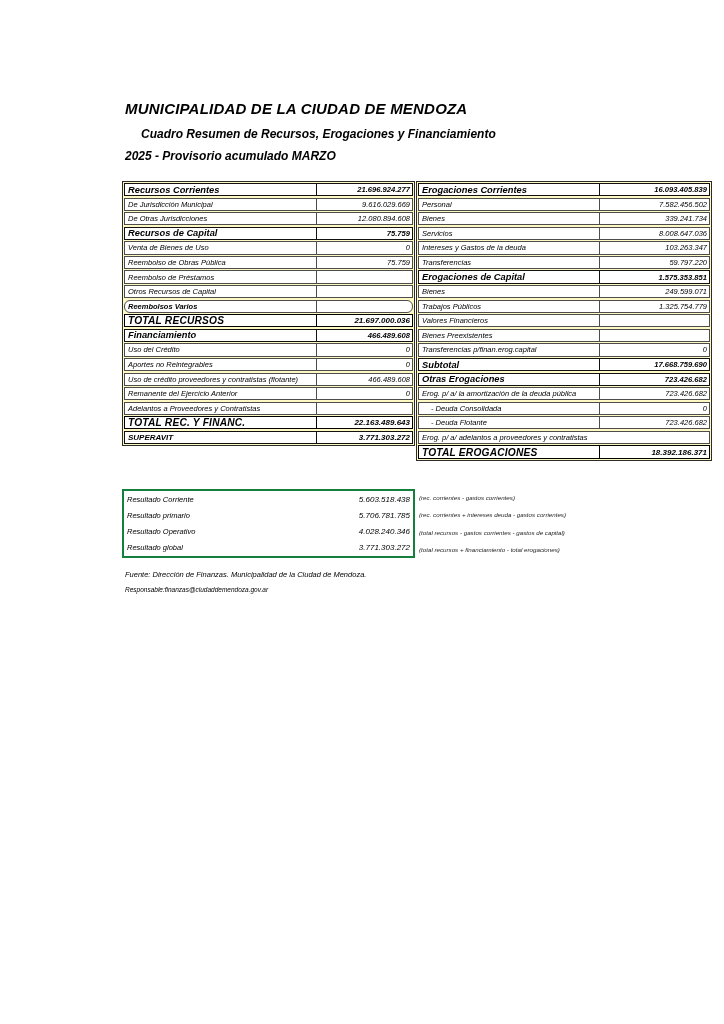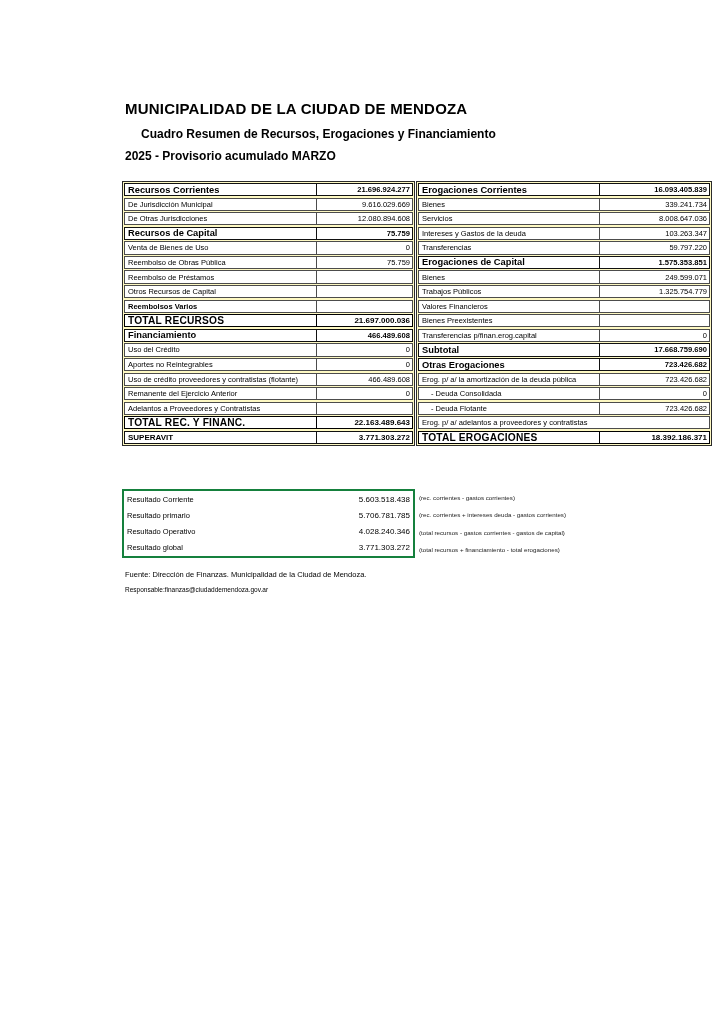--- a/index.html
+++ b/index.html
@@ -1,21 +1,21 @@
 <!DOCTYPE html>
 <html><head>
 <meta charset="utf-8">
 <style>
   html,body{margin:0;padding:0;}
   body{
     width:724px;height:1024px;background:#ffffff;
     font-family:"Liberation Sans","DejaVu Sans",sans-serif;
     color:#000;position:relative;overflow:hidden;
   }
-  .page{position:absolute;left:0;top:0;width:724px;height:800px;background:#fff;}
+  .page{position:absolute;left:0;top:0;width:724px;height:800px;background:#fff;font-style:italic;}
 
   
   .hdr-title{position:absolute;left:125px;top:100px;font-size:15px;font-weight:bold;letter-spacing:.2px;white-space:nowrap;}
   .hdr-sub{position:absolute;left:141px;top:127px;font-size:12px;font-weight:bold;white-space:nowrap;}
   .hdr-period{position:absolute;left:125px;top:149px;font-size:12px;font-weight:bold;white-space:nowrap;}
 
   
   .tables{position:absolute;left:122px;top:181px;display:flex;align-items:flex-start;}
   .tbl{border:1.5px solid #2b2b2b;padding:1px;background:#fef9c3;box-sizing:border-box;}
   .tbl.left{width:293px;margin-right:1px;}
@@ -36,21 +36,21 @@
   .row.section .val{border-left-width:1.7px;border-left-color:#111;font-size:7.6px;}
 
   .row.total{border:1.9px solid #000;font-weight:bold;}
   .row.total .lbl{font-size:10.2px;letter-spacing:.2px;}
   .row.total .val{border-left-width:1.9px;border-left-color:#000;font-size:8px;}
 
   .row.strong{border:1.7px solid #111;font-weight:bold;gap:33px;}
   .row.strong .lbl{font-size:8px;}
   .row.strong .val{border-left-width:1.7px;border-left-color:#111;font-size:8px;}
 
-  .row.item-bold{font-weight:bold;}
+  .row.item-bold{font-weight:bold;border-radius:6px;}
   .row.subitem .lbl{padding-left:12px;}
   .row.fullwidth .lbl{padding-left:3px;}
 
   
   .results{position:absolute;left:122px;top:489px;width:293px;height:69px;
            border:2px solid #15803d;box-sizing:border-box;
            display:grid;grid-template-rows:repeat(4,1fr);}
   .rrow{display:flex;align-items:center;padding:0 3px;}
   .rrow .lbl{flex:1;font-size:7.5px;white-space:nowrap;}
   .rrow .val{font-size:8px;white-space:nowrap;}
@@ -144,20 +144,24 @@
         </div>
         <div class="row strong">
           <span class="lbl">SUPERAVIT</span>
           <span class="val">3.771.303.272</span>
         </div>
       </div>
     <div class="tbl right">
         <div class="row section">
           <span class="lbl">Erogaciones Corrientes</span>
           <span class="val">16.093.405.839</span>
+        </div>
+        <div class="row item">
+          <span class="lbl">Personal</span>
+          <span class="val">7.582.456.502</span>
         </div>
         <div class="row item">
           <span class="lbl">Bienes</span>
           <span class="val">339.241.734</span>
         </div>
         <div class="row item">
           <span class="lbl">Servicios</span>
           <span class="val">8.008.647.036</span>
         </div>
         <div class="row item">

